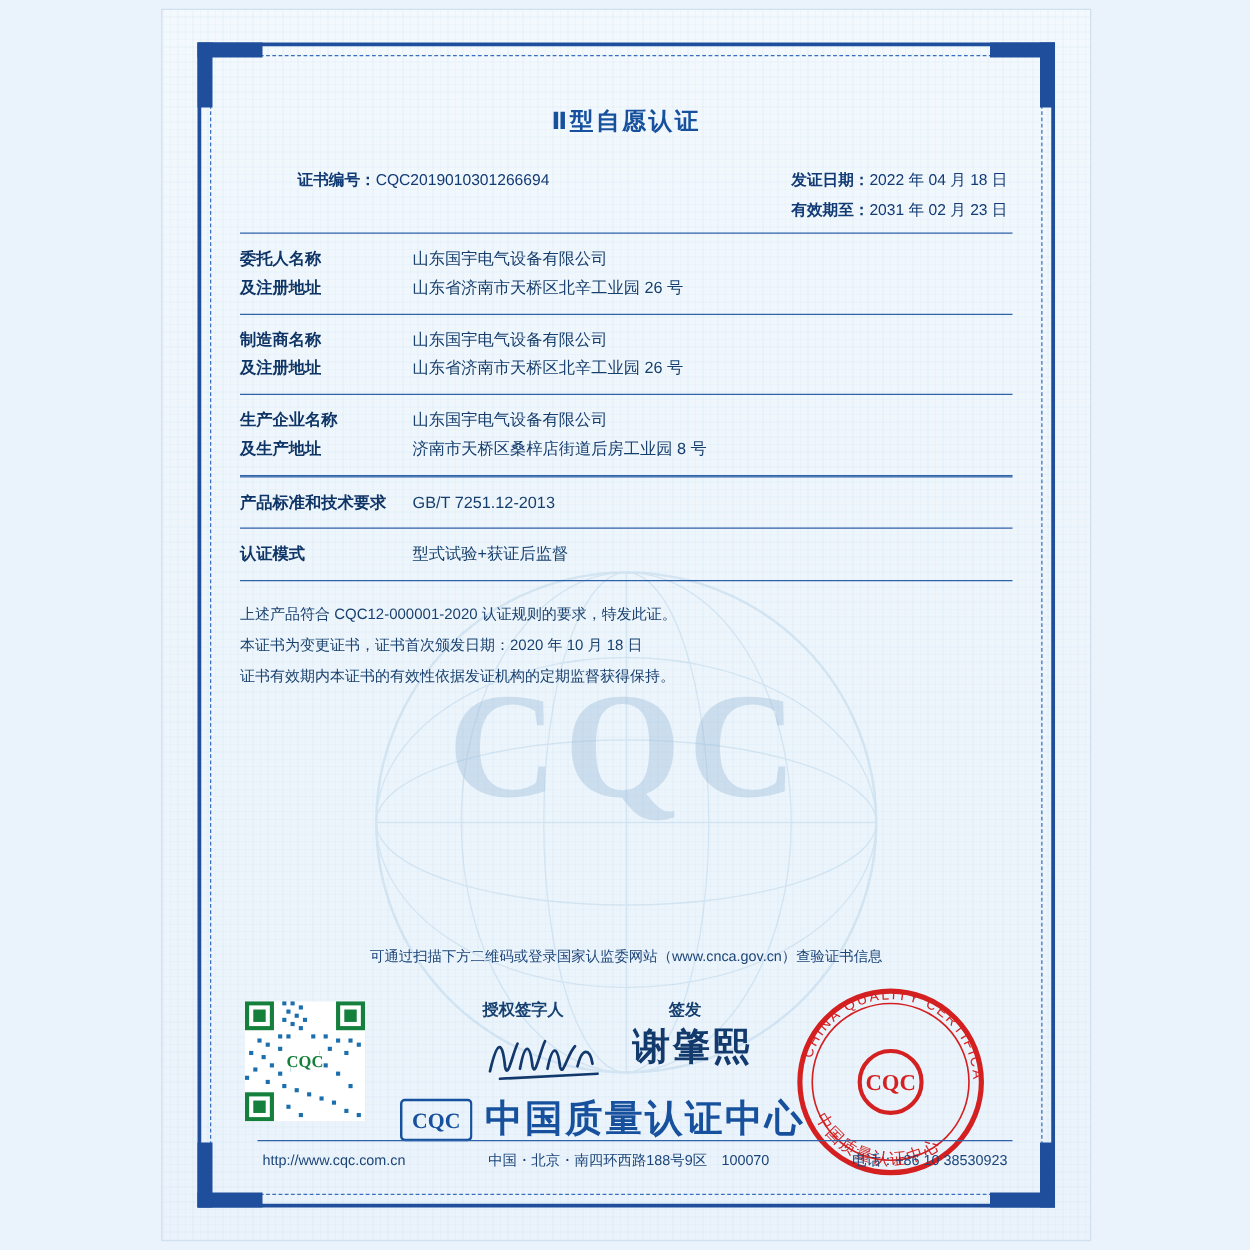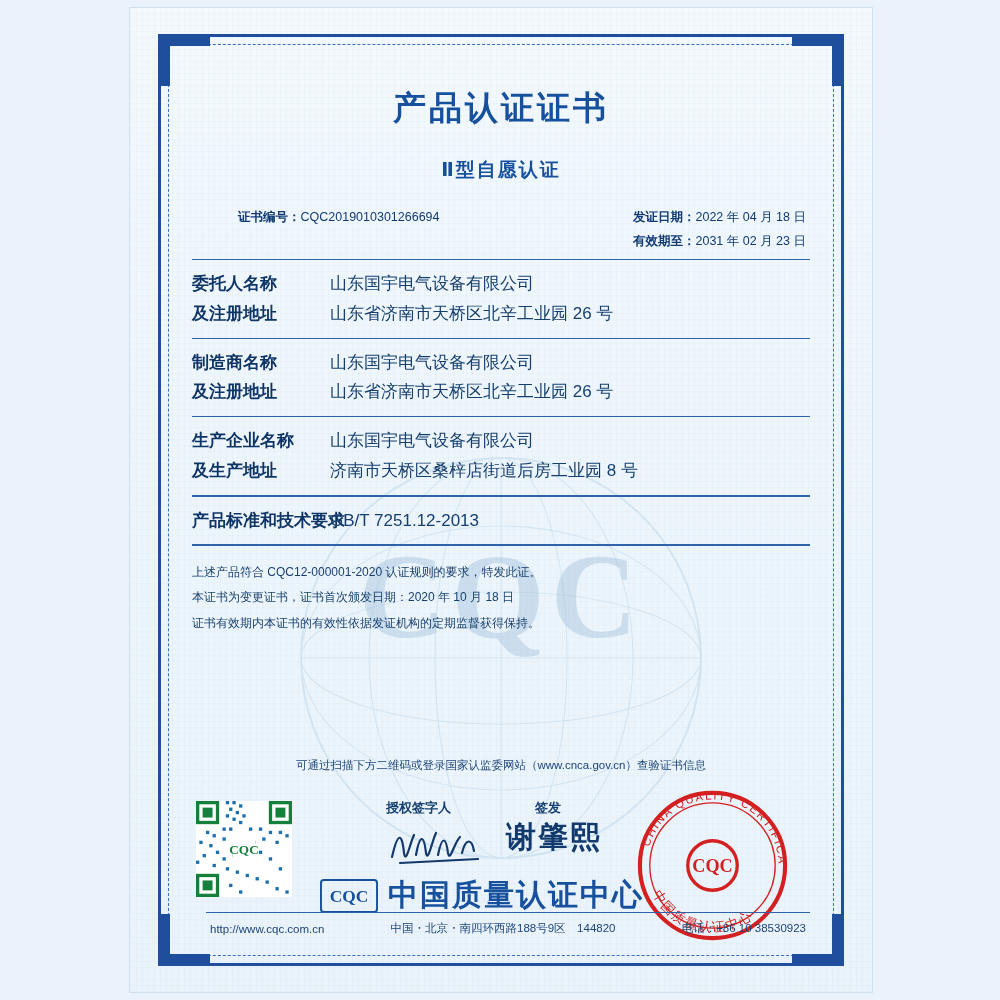--- a/index.html
+++ b/index.html
@@ -148,21 +148,21 @@
   .rules { margin-top: 6px; }
   .hr {
     height: 1px;
     background: #2f62a8;
     margin: 0 2px;
   }
   .row {
     display: flex;
     align-items: flex-start;
     padding: 9px 2px 9px 2px;
-    font-size: 17px;
+    font-size: 13px;
     color: #14406f;
   }
   .row .k {
     width: 138px;
     flex: 0 0 138px;
     font-weight: bold;
     line-height: 1.75;
     color: #0f3566;
   }
   .row .v {
@@ -303,21 +303,20 @@
 
     <div class="border-outer"></div>
     <div class="border-inner"></div>
     <div class="corner tl"></div>
     <div class="corner tr"></div>
     <div class="corner bl"></div>
     <div class="corner br"></div>
 
     <div class="content">
 
-      <div class="title">产品认证证书</div>
       <div class="subtitle">Ⅱ型自愿认证</div>
 
       <div class="meta">
         <div class="cert-no">
           <span class="lbl">证书编号：</span><span>CQC2019010301266694</span>
         </div>
         <div class="dates">
           <div>
             <span class="lbl">发证日期：</span><span>2022 年 04 月 18 日</span>
           </div>
@@ -371,20 +370,28 @@
         <div class="row">
           <div class="k">
             <div>产品标准和技术要求</div>
           </div>
           <div class="v">
             <div>GB/T 7251.12-2013</div>
           </div>
         </div>
 
         <div class="hr"></div>
+        <div class="row">
+          <div class="k">
+            <div>认证模式</div>
+          </div>
+          <div class="v">
+            <div>型式试验+获证后监督</div>
+          </div>
+        </div>
 
         <div class="hr"></div>
       </div>
 
       <div class="notes">
         <div>上述产品符合 CQC12-000001-2020 认证规则的要求，特发此证。</div>
         <div>本证书为变更证书，证书首次颁发日期：2020 年 10 月 18 日</div>
         <div>证书有效期内本证书的有效性依据发证机构的定期监督获得保持。</div>
       </div>
 
@@ -496,21 +503,21 @@
             <textPath href="#arcOuterBottom" startOffset="14%">中国质量认证中心</textPath>
           </text>
           <text x="100" y="108" font-size="22" text-anchor="middle" fill="#d42020" font-family="Liberation Serif, serif" font-weight="bold">CQC</text>
         </svg>
       </div>
 
       <div class="footer">
         <div class="footline"></div>
         <div class="footrow">
           <span>http://www.cqc.com.cn</span>
-          <span class="mid">中国・北京・南四环西路188号9区　144820</span>
+          <span class="mid">中国・北京・南四环西路188号9区　100070</span>
           <span>
             <span>电话：</span><span>+86 10 38530923</span>
           </span>
         </div>
       </div>
 
     </div>
   </div>
 </div>
 

